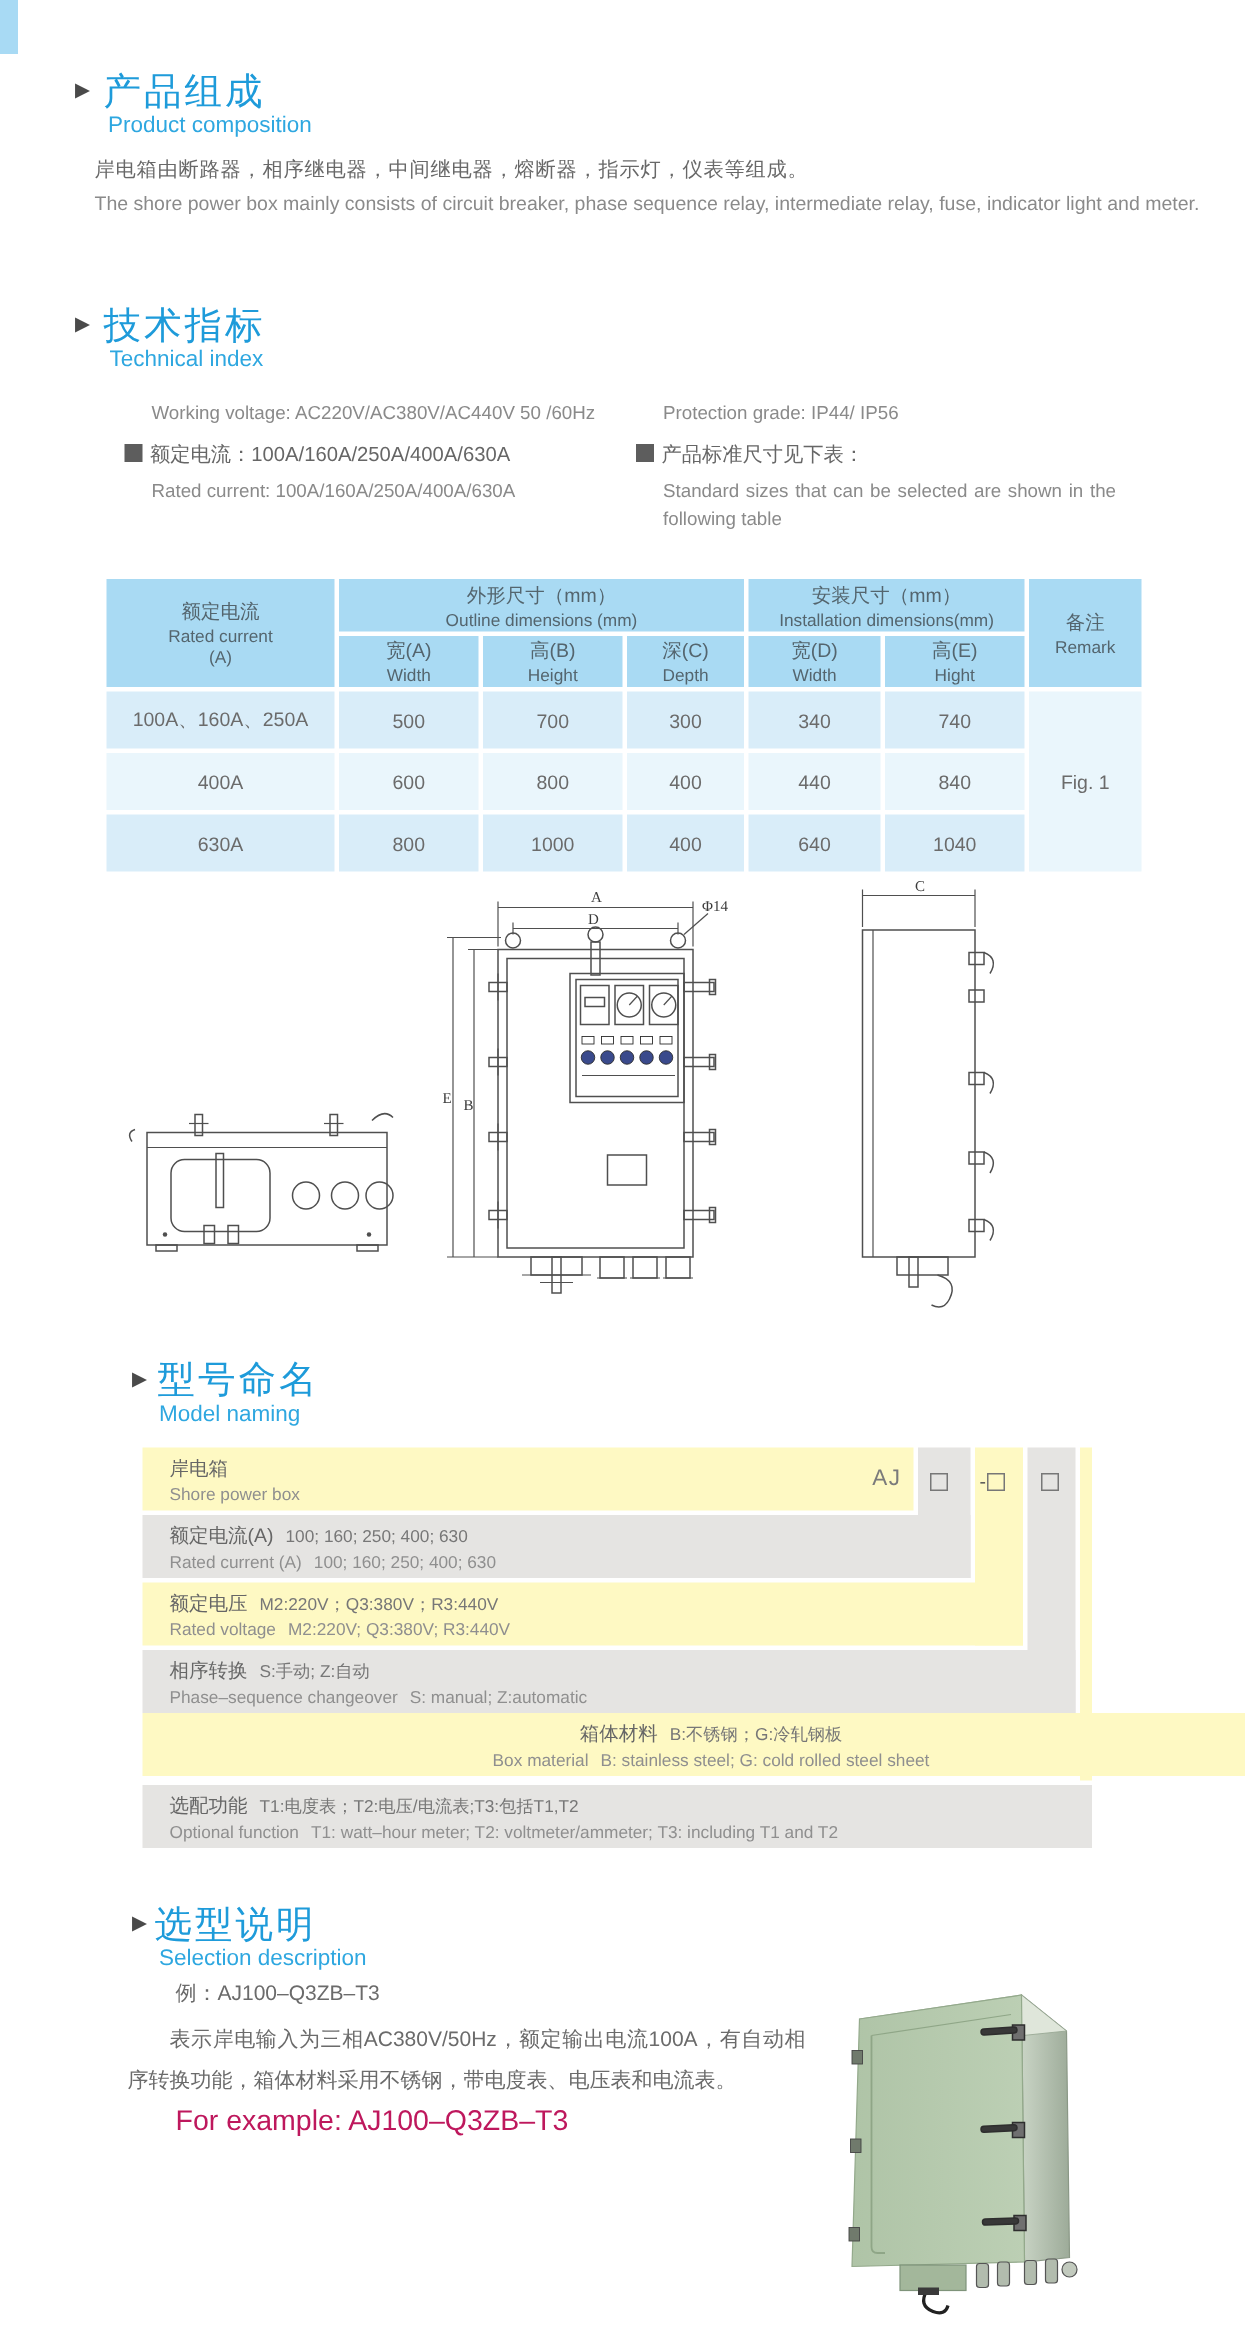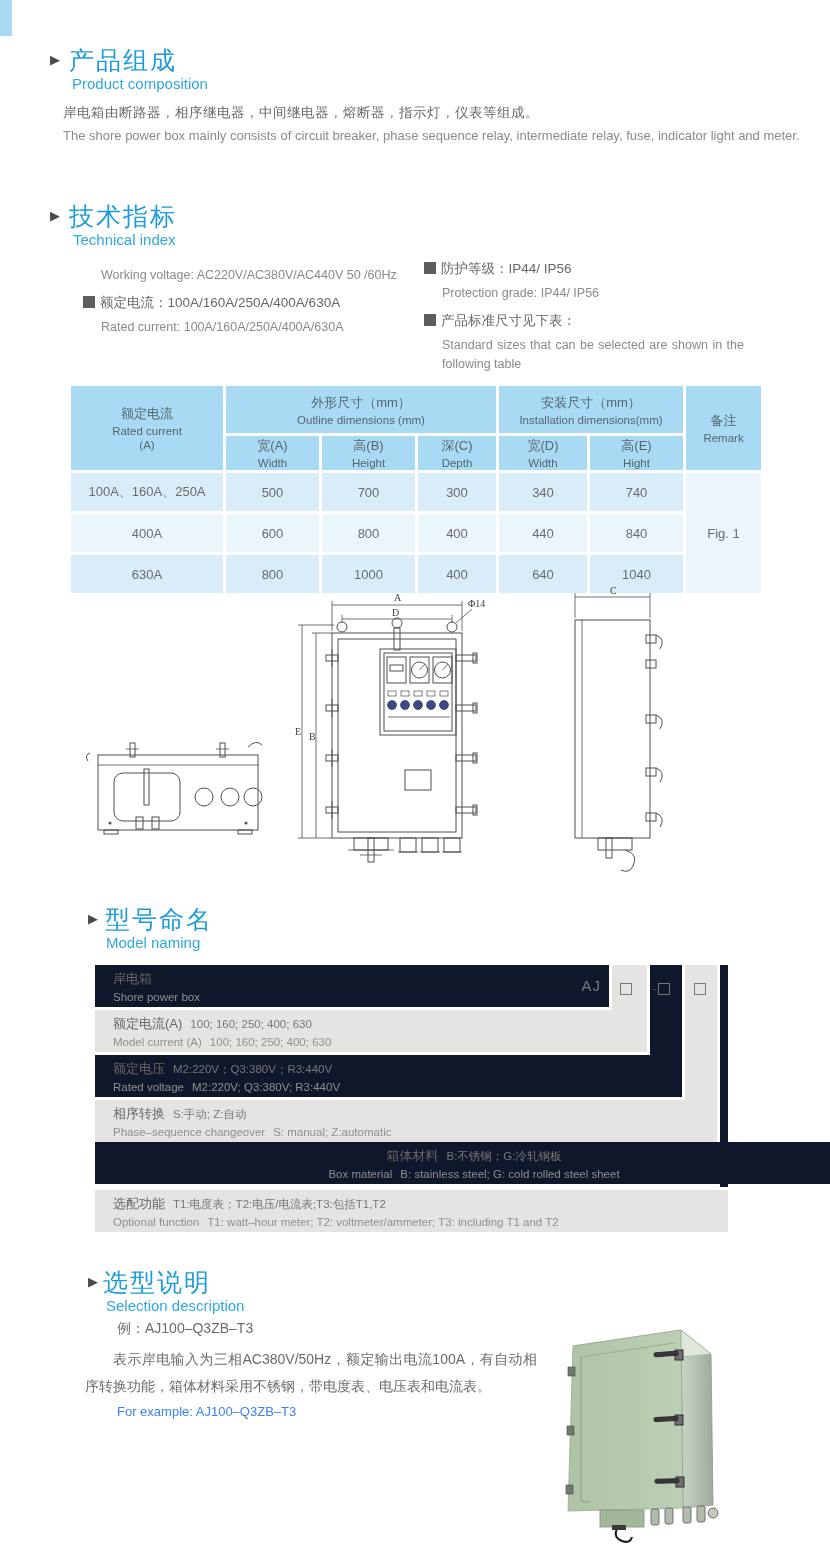--- a/index.html
+++ b/index.html
@@ -36,36 +36,36 @@
   .rbg2 { background:#eaf6fc; }
 
   
   .draw { stroke:#4f4f4f; fill:none; stroke-width:1; }
   .dim-line { stroke:#4f4f4f; stroke-width:0.8; }
   .svg-label { font-size:10px; fill:#3c3c3c; font-family:"Liberation Serif","DejaVu Serif",serif; }
 
   
   #model-table { position:absolute; left:95px; top:965px; width:633px; height:267px; }
   .mrow { position:absolute; left:0; padding:5px 0 0 18px; }
-  .mrow-blue { background:#0f172a; }
+  .mrow-blue { background:#fef9c3; }
   .mrow-gray { background:#e5e4e2; }
   .m-line1 { font-size:13px; color:#666; }
   .m-line1 .mval { font-size:11.5px; color:#777; margin-left:8px; }
   .m-line2 { font-size:11.5px; color:#8f8f8f; margin-top:3px; }
   .m-line2 .mval { margin-left:8px; }
   .stripe { position:absolute; top:0; }
   .code-box { display:inline-block; width:12px; height:12px; border:1px solid #777; background:transparent; vertical-align:middle; }
   .code-dash { font-size:13px; color:#555; vertical-align:middle; margin-right:1px; }
   .aj { position:absolute; right:8px; top:12px; font-size:15px; color:#7b7b7b; letter-spacing:1px;text-align:right; }
 
   
   .sel-ex { font-size:14px; color:#6b6b6b; padding-left:32px; margin-bottom:8px; }
   .sel-p-cn { font-size:14px; color:#6b6b6b; line-height:27px; text-align:justify; text-indent:28px; width:452px; }
   .sel-p-en { font-size:13.5px; color:#8a8a8a; line-height:27px; text-align:justify; text-indent:28px; width:452px; }
-  .sel-ex-en { font-size:13px; color:#3b82f6; padding-left:32px; margin:4px 0 2px 0; }
+  .sel-ex-en { font-size:19px; color:#be185d; padding-left:32px; margin:4px 0 2px 0; }
 </style>
 </head>
 <body>
 
 <div id="page">
 
   <div class="abs" style="left:0;top:0;width:12px;height:36px;background:#a8daf4;"></div>
 
   <span class="sec-tri" style="left:50px;top:52px;">▶</span>
   <div class="sec-title-cn" style="left:69px;top:44px;">产品组成</div>
@@ -82,42 +82,41 @@
       <div class="spec-en">Working voltage: AC220V/AC380V/AC440V 50 /60Hz</div>
     </div>
     <div class="spec-item">
       <div class="spec-cn"><span class="sq"></span><span>额定电流：100A/160A/250A/400A/630A</span></div>
       <div class="spec-en">Rated current: 100A/160A/250A/400A/630A</div>
     </div>
   </div>
 
   <div class="spec-col" style="left:424px;top:260px;">
     <div class="spec-item">
-      <div class="spec-cn"><span class="sq"></span><span>防护等级：IP44/ IP56</span></div>
       <div class="spec-en">Protection grade: IP44/ IP56</div>
     </div>
     <div class="spec-item">
       <div class="spec-cn"><span class="sq"></span><span>产品标准尺寸见下表：</span></div>
       <div class="spec-en just">Standard sizes that can be selected are shown in the following table</div>
     </div>
   </div>
 
   <div class="abs" style="left:68px;top:383px;">
     <table class="dim">
       <colgroup>
         <col style="width:152px">
           <col style="width:93px">
           <col style="width:93px">
           <col style="width:78px">
         <col style="width:88px">
           <col style="width:93px">
           <col style="width:75px">
       </colgroup>
       <tbody>
-          <tr style="height:47px;">
+          <tr style="height:35px;">
         <th rowspan="2">
           <span class="h-cn">额定电流</span>
           <span class="h-en">Rated current</span>
           <span class="h-en">(A)</span>
         </th>
         <th colspan="3">
           <span class="h-cn">外形尺寸（mm）</span>
           <span class="h-en">Outline dimensions (mm)</span>
         </th>
         <th colspan="2">
@@ -344,21 +343,21 @@
     <div class="abs" style="left:599px;top:14px;"><span class="code-box"></span></div>
 
     <div class="mrow mrow-blue" style="top:0;width:514px;height:42px;">
       <div class="m-line1"><span>岸电箱</span></div>
       <div class="m-line2"><span>Shore power box</span></div>
       <div class="aj">AJ</div>
     </div>
 
     <div class="mrow mrow-gray" style="top:45px;width:552px;height:42px;">
       <div class="m-line1"><span>额定电流(A)</span><span class="mval">100; 160; 250; 400; 630</span></div>
-      <div class="m-line2"><span>Model current (A)</span><span class="mval">100; 160; 250; 400; 630</span></div>
+      <div class="m-line2"><span>Rated current (A)</span><span class="mval">100; 160; 250; 400; 630</span></div>
     </div>
 
     <div class="mrow mrow-blue" style="top:90px;width:587px;height:42px;">
       <div class="m-line1"><span>额定电压</span><span class="mval">M2:220V；Q3:380V；R3:440V</span></div>
       <div class="m-line2"><span>Rated voltage</span><span class="mval">M2:220V;  Q3:380V;  R3:440V</span></div>
     </div>
 
     <div class="mrow mrow-gray" style="top:135px;width:622px;height:42px;">
       <div class="m-line1"><span>相序转换</span><span class="mval">S:手动; Z:自动</span></div>
       <div class="m-line2"><span>Phase–sequence changeover</span><span class="mval">S: manual;  Z:automatic</span></div>

